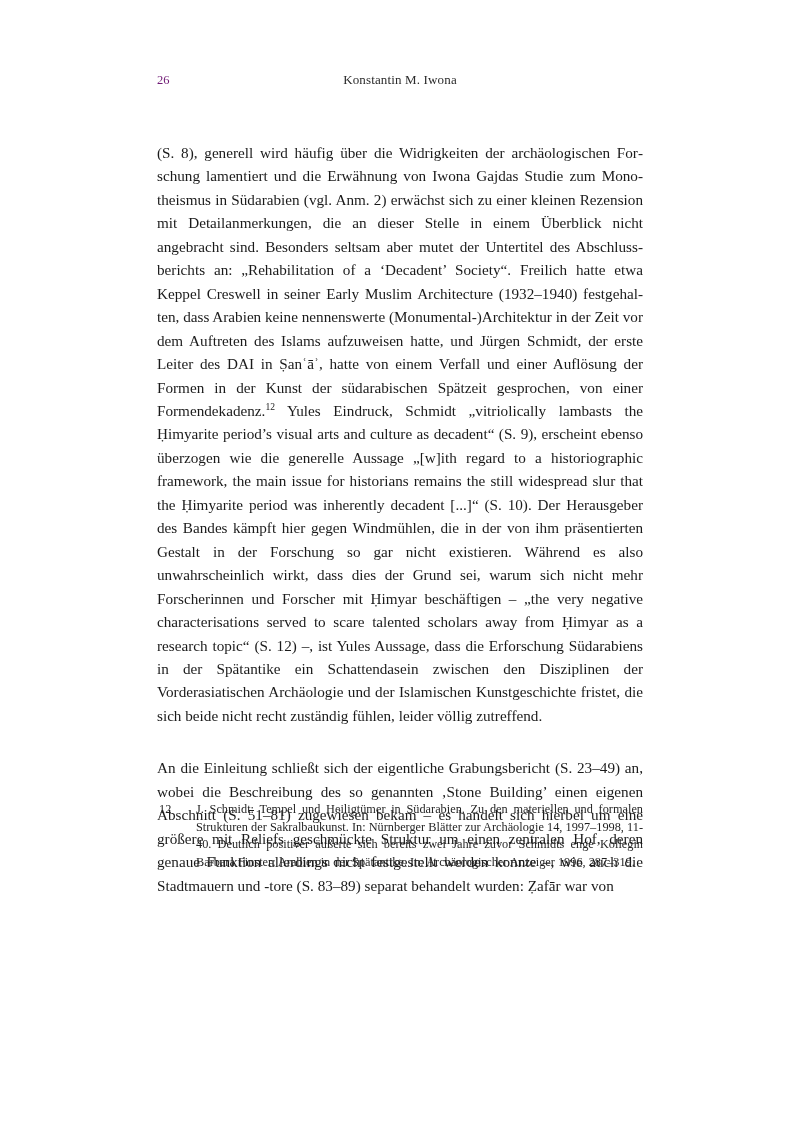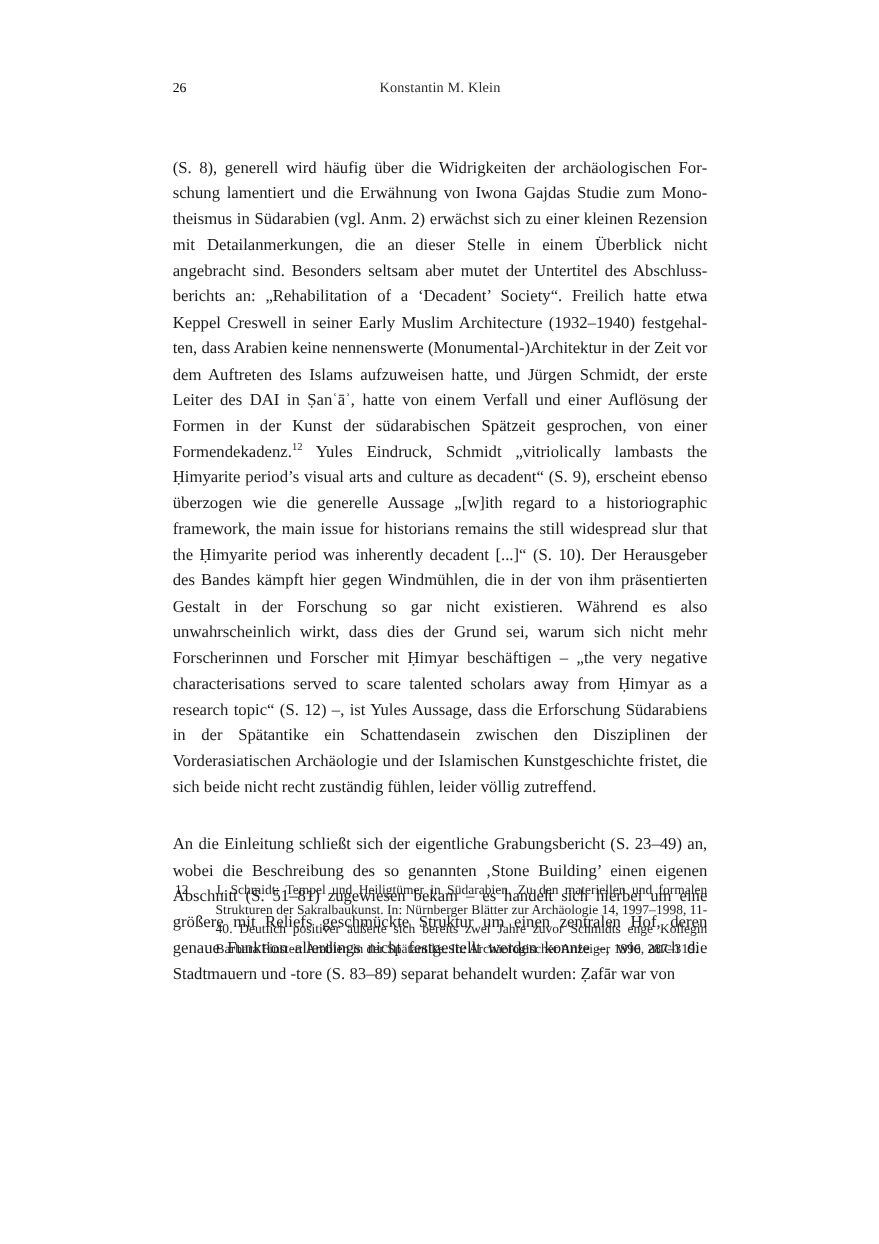--- a/index.html
+++ b/index.html
@@ -27,21 +27,21 @@
     top: 71px;
     width: 486px;
     height: 18px;
   }
   .folio {
     position: absolute;
     left: 0;
     top: 0;
     font-size: 12.5px;
     line-height: 18px;
-    color: #000000;
+    color: #701a75;
   }
   .running-head {
     position: absolute;
     left: 0;
     top: 0;
     width: 486px;
     text-align: center;
     font-size: 13px;
     line-height: 18px;
     letter-spacing: 0.15px;
@@ -100,21 +100,21 @@
     color: #1f1f1f;
   }
 </style>
 </head>
 <body>
 
 <div class="page">
 
   <div class="header">
     <span class="folio">26</span>
-    <span class="running-head">Konstantin M. Klein</span>
+    <span class="running-head">Konstantin M. Iwona</span>
   </div>
 
   <div class="textblock">
 
     <p class="para"><span>(S. 8), generell wird häufig über die Widrigkeiten der archäologischen For­schung lamentiert und die Erwähnung von Iwona Gajdas Studie zum Mono­theismus in Südarabien (vgl. Anm. 2) erwächst sich zu einer kleinen Rezen­sion mit Detailanmerkungen, die an dieser Stelle in einem Überblick nicht angebracht sind. Besonders seltsam aber mutet der Untertitel des Abschluss­berichts an: „Rehabilitation of a ‘Decadent’ Society“. Freilich hatte etwa Keppel Creswell in seiner Early Muslim Architecture (1932–1940) festgehal­ten, dass Arabien keine nennenswerte (Monumental-)Architektur in der Zeit vor dem Auftreten des Islams aufzuweisen hatte, und Jürgen Schmidt, der erste Leiter des DAI in Ṣanʿāʾ, hatte von einem Verfall und einer Auflösung der Formen in der Kunst der südarabischen Spätzeit gesprochen, von einer Formendekadenz.</span><sup class="fn-ref">12</sup><span> Yules Eindruck, Schmidt „vitriolically lambasts the Ḥimyarite period’s visual arts and culture as decadent“ (S. 9), erscheint eben­so überzogen wie die generelle Aussage „[w]ith regard to a historiographic framework, the main issue for historians remains the still widespread slur that the Ḥimyarite period was inherently decadent [...]“ (S. 10). Der Heraus­geber des Bandes kämpft hier gegen Windmühlen, die in der von ihm präsentierten Gestalt in der Forschung so gar nicht existieren. Während es also unwahrscheinlich wirkt, dass dies der Grund sei, warum sich nicht mehr Forscherinnen und Forscher mit Ḥimyar beschäftigen – „the very negative characterisations served to scare talented scholars away from Ḥimyar as a research topic“ (S. 12) –, ist Yules Aussage, dass die Erforschung Süd­arabiens in der Spätantike ein Schattendasein zwischen den Disziplinen der Vorderasiatischen Archäologie und der Islamischen Kunstgeschichte fristet, die sich beide nicht recht zuständig fühlen, leider völlig zutreffend.</span></p>
 
     <p class="para">An die Einleitung schließt sich der eigentliche Grabungsbericht (S. 23–49) an, wobei die Beschreibung des so genannten ‚Stone Building’ einen eigenen Abschnitt (S. 51–81) zugewiesen bekam – es handelt sich hierbei um eine größere mit Reliefs geschmückte Struktur um einen zentralen Hof, deren genaue Funktion allerdings nicht festgestellt werden konnte –, wie auch die Stadtmauern und -tore (S. 83–89) separat behandelt wurden: Ẓafār war von</p>
 
   </div>
 

